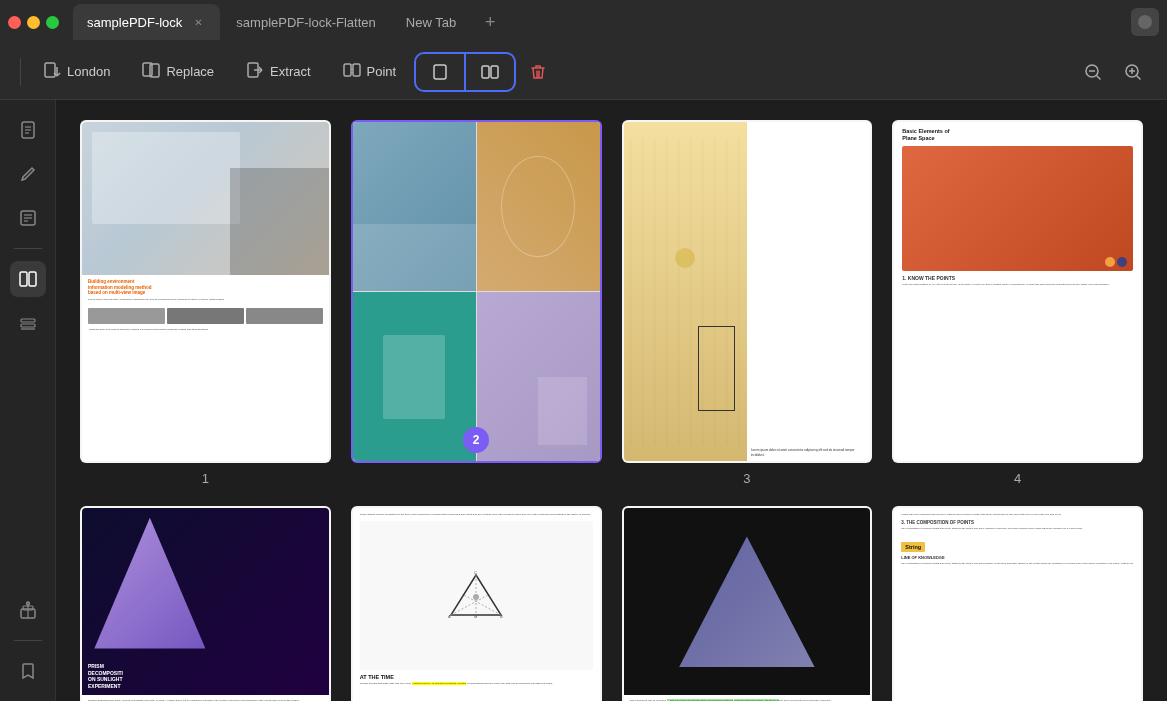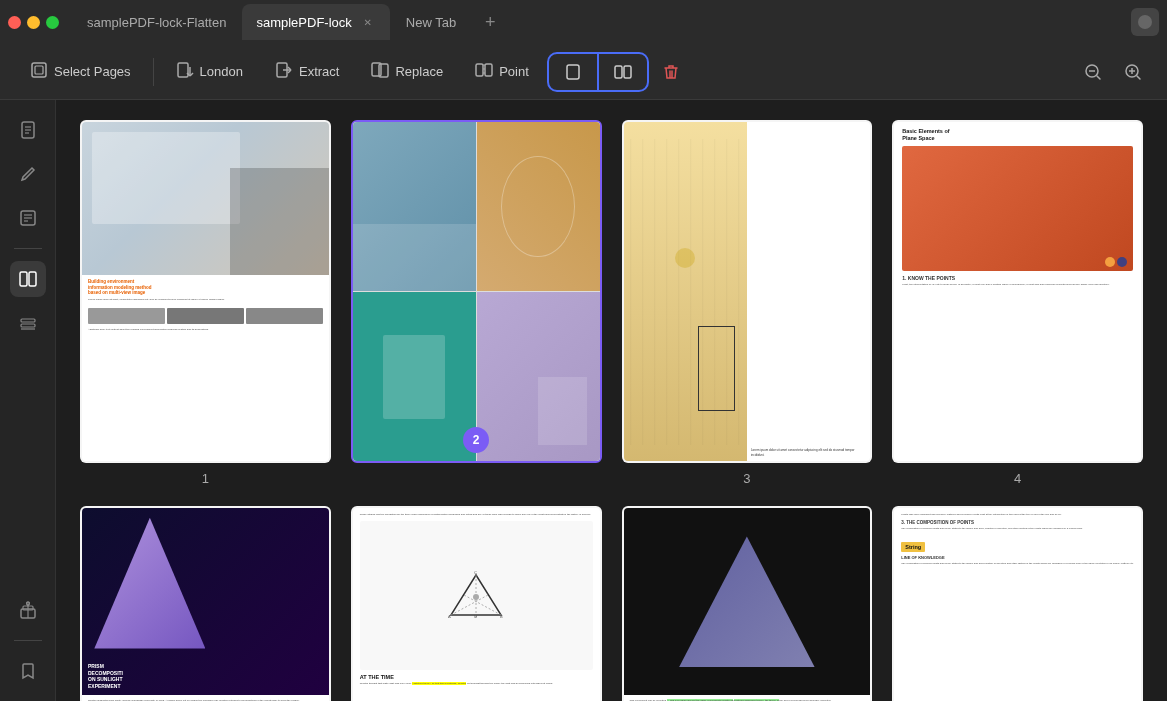--- a/index.html
+++ b/index.html
@@ -103,88 +103,79 @@
 </head>
 <body>
 
 <div class="tab-bar">
   <div class="tab-traffic-lights">
     <div class="traffic-light tl-red"></div>
     <div class="traffic-light tl-yellow"></div>
     <div class="traffic-light tl-green"></div>
   </div>
 
-  <div class="tab">
-    <span>samplePDF-lock-Flatten</span>
-  </div>
-
   <div class="tab active">
     <span>samplePDF-lock</span>
     <div class="tab-close">✕</div>
+  </div>
+
+  <div class="tab">
+    <span>samplePDF-lock-Flatten</span>
   </div>
 
   <div class="tab">
     <span>New Tab</span>
   </div>
 
   <div class="tab-new">+</div>
 
   <div class="tab-spacer"></div>
   <div class="tab-logo">
     <svg width="16" height="16" viewBox="0 0 16 16">
         <circle cx="8" cy="8" r="7" fill="#666"></circle>
       </svg>
   </div>
 </div>
 
 <div class="toolbar">
-  <button class="toolbar-btn">
-    <span class="toolbar-btn-icon">
-      <svg width="18" height="18" viewBox="0 0 18 18" fill="none">
-        <rect x="2" y="2" width="14" height="14" rx="2" stroke="#aaa" stroke-width="1.5" fill="none"></rect>
-        <rect x="5" y="5" width="8" height="8" rx="1" stroke="#aaa" stroke-width="1.2" fill="none"></rect>
-      </svg>
-    </span>
-    <span>Select Pages</span>
-  </button>
 
   <div class="toolbar-separator"></div>
 
   <button class="toolbar-btn">
     <span class="toolbar-btn-icon">
       <svg width="18" height="18" viewBox="0 0 18 18" fill="none">
         <rect x="2" y="2" width="10" height="14" rx="1.5" stroke="#aaa" stroke-width="1.5" fill="none"></rect>
         <line x1="14" y1="6" x2="14" y2="15" stroke="#aaa" stroke-width="1.5"></line>
         <line x1="11" y1="12" x2="14" y2="15" stroke="#aaa" stroke-width="1.5"></line>
         <line x1="17" y1="12" x2="14" y2="15" stroke="#aaa" stroke-width="1.5"></line>
       </svg>
     </span>
     <span>London</span>
   </button>
 
   <button class="toolbar-btn">
     <span class="toolbar-btn-icon">
       <svg width="18" height="18" viewBox="0 0 18 18" fill="none">
+        <rect x="1" y="2" width="9" height="13" rx="1.5" stroke="#aaa" stroke-width="1.5" fill="none"></rect>
+        <rect x="8" y="3" width="9" height="13" rx="1.5" stroke="#aaa" stroke-width="1.5" fill="none"></rect>
+      </svg>
+    </span>
+    <span>Replace</span>
+  </button>
+
+  <button class="toolbar-btn">
+    <span class="toolbar-btn-icon">
+      <svg width="18" height="18" viewBox="0 0 18 18" fill="none">
         <rect x="2" y="2" width="10" height="14" rx="1.5" stroke="#aaa" stroke-width="1.5" fill="none"></rect>
         <line x1="8" y1="9" x2="16" y2="9" stroke="#aaa" stroke-width="1.5"></line>
         <line x1="13" y1="6" x2="16" y2="9" stroke="#aaa" stroke-width="1.5"></line>
         <line x1="13" y1="12" x2="16" y2="9" stroke="#aaa" stroke-width="1.5"></line>
       </svg>
     </span>
     <span>Extract</span>
-  </button>
-
-  <button class="toolbar-btn">
-    <span class="toolbar-btn-icon">
-      <svg width="18" height="18" viewBox="0 0 18 18" fill="none">
-        <rect x="1" y="2" width="9" height="13" rx="1.5" stroke="#aaa" stroke-width="1.5" fill="none"></rect>
-        <rect x="8" y="3" width="9" height="13" rx="1.5" stroke="#aaa" stroke-width="1.5" fill="none"></rect>
-      </svg>
-    </span>
-    <span>Replace</span>
   </button>
 
   <button class="toolbar-btn">
     <span class="toolbar-btn-icon">
       <svg width="18" height="18" viewBox="0 0 18 18" fill="none">
         <rect x="1" y="3" width="7" height="12" rx="1.5" stroke="#aaa" stroke-width="1.5" fill="none"></rect>
         <rect x="10" y="3" width="7" height="12" rx="1.5" stroke="#aaa" stroke-width="1.5" fill="none"></rect>
         <line x1="9" y1="3" x2="9" y2="15" stroke="#aaa" stroke-width="1" stroke-dasharray="2,2"></line>
       </svg>
     </span>

